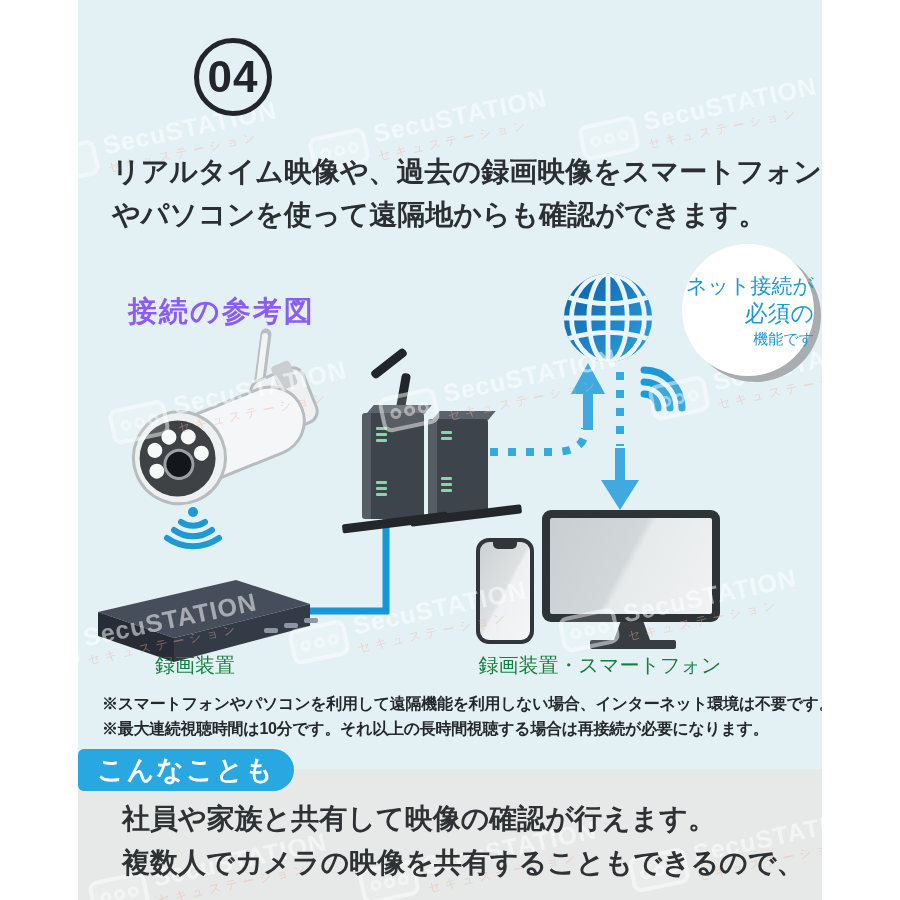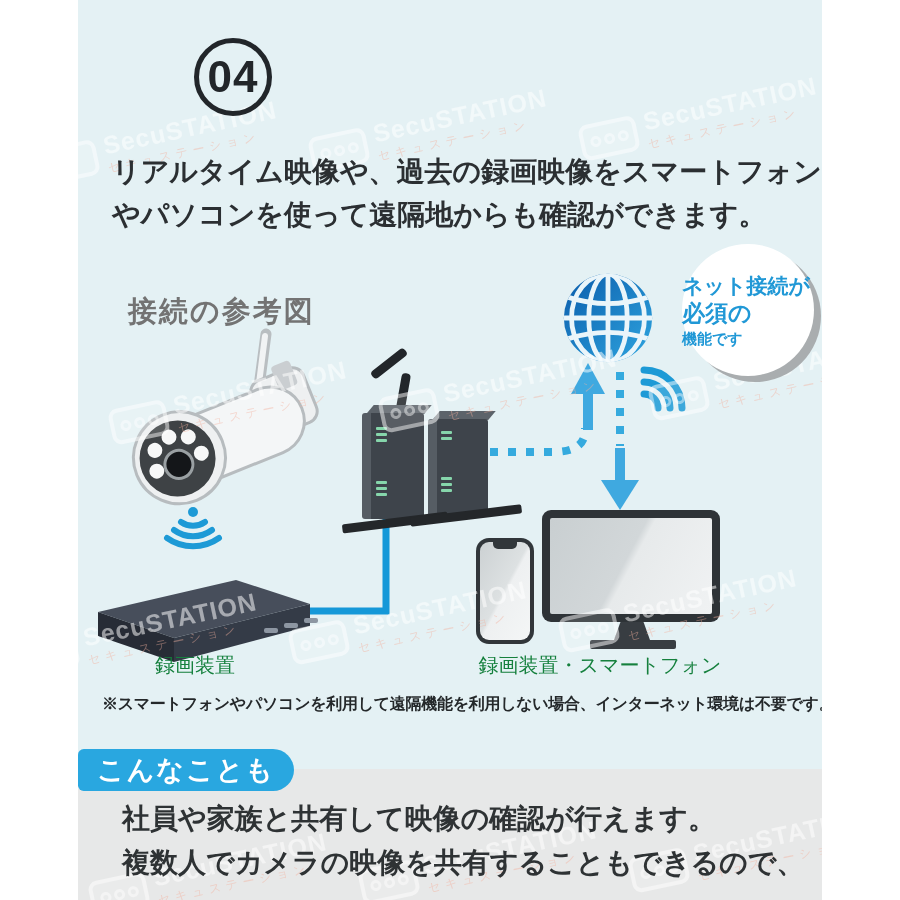--- a/index.html
+++ b/index.html
@@ -12,28 +12,28 @@
 
   
   .badge { left:116px; top:38px; width:78px; height:78px; border:5px solid #22262a;
            border-radius:50%; display:flex; align-items:center; justify-content:center;
            font-size:44px; font-weight:900; color:#22262a; letter-spacing:1px; z-index:10;}
   .title { left:222px; top:26px; font-size:45px; font-weight:900; color:#23272b;
            line-height:1.22; white-space:nowrap; z-index:10; letter-spacing:.5px;}
   .subtitle { left:34px; top:150px; font-size:28px; font-weight:600; color:#2b2f32;
               line-height:1.54; white-space:nowrap; z-index:10;}
 
-  .caption { left:50px; top:292px; font-size:29px; font-weight:800; color:#737373;
+  .caption { left:50px; top:292px; font-size:29px; font-weight:800; color:#8b5cf6;
              letter-spacing:2px; z-index:10;}
 
   
   .bubble { left:604px; top:244px; width:132px; height:132px; background:#ffffff;
             border-radius:50%; box-shadow:7px 6px 0 #a9adaf; display:flex;
-            flex-direction:column; align-items:flex-start; justify-content:center;
-            text-align:center; color:#2098d6; font-weight:700; line-height:1.3; z-index:6;}
+            flex-direction:column; align-items:flex-end; justify-content:center;
+            text-align:center; color:#2098d6; font-weight:400; line-height:1.3; z-index:6;}
   .bubble .b1{font-size:21px;} .bubble .b2{font-size:23px;} .bubble .b3{font-size:15px;}
 
   
   .devlabel { font-size:20px; color:#15803d; font-weight:400; text-align:center; z-index:10;}
   .footnotes { left:24px; top:692px; font-size:16px; color:#24282a; font-weight:600;
                line-height:1.55; letter-spacing:-0.3px; white-space:nowrap; z-index:10;}
 
   
   .gray { left:0; top:769px; width:744px; height:131px; background:#e7e8e8; z-index:1;}
   .banner { left:0; top:749px; width:216px; height:42px; background:#29a7e0;
@@ -338,20 +338,21 @@
     <div class="a mon-neck"></div>
     <div class="a mon-base"></div>
     <div class="a phone">
       <div class="screen"></div>
         <div class="notch"></div>
     </div>
     <div class="a devlabel" style="left:392px;top:652px;width:260px">録画装置・スマートフォン</div>
 
     <div class="a footnotes">
       <div>※スマートフォンやパソコンを利用して遠隔機能を利用しない場合、インターネット環境は不要です。</div>
+      <div>※最大連続視聴時間は10分です。それ以上の長時間視聴する場合は再接続が必要になります。</div>
     </div>
 
     <div class="a banner">こんなことも</div>
     <div class="a extra-text">
       <div>社員や家族と共有して映像の確認が行えます。</div>
       <div>複数人でカメラの映像を共有することもできるので、</div>
     </div>
 
   </div>
 </div>

